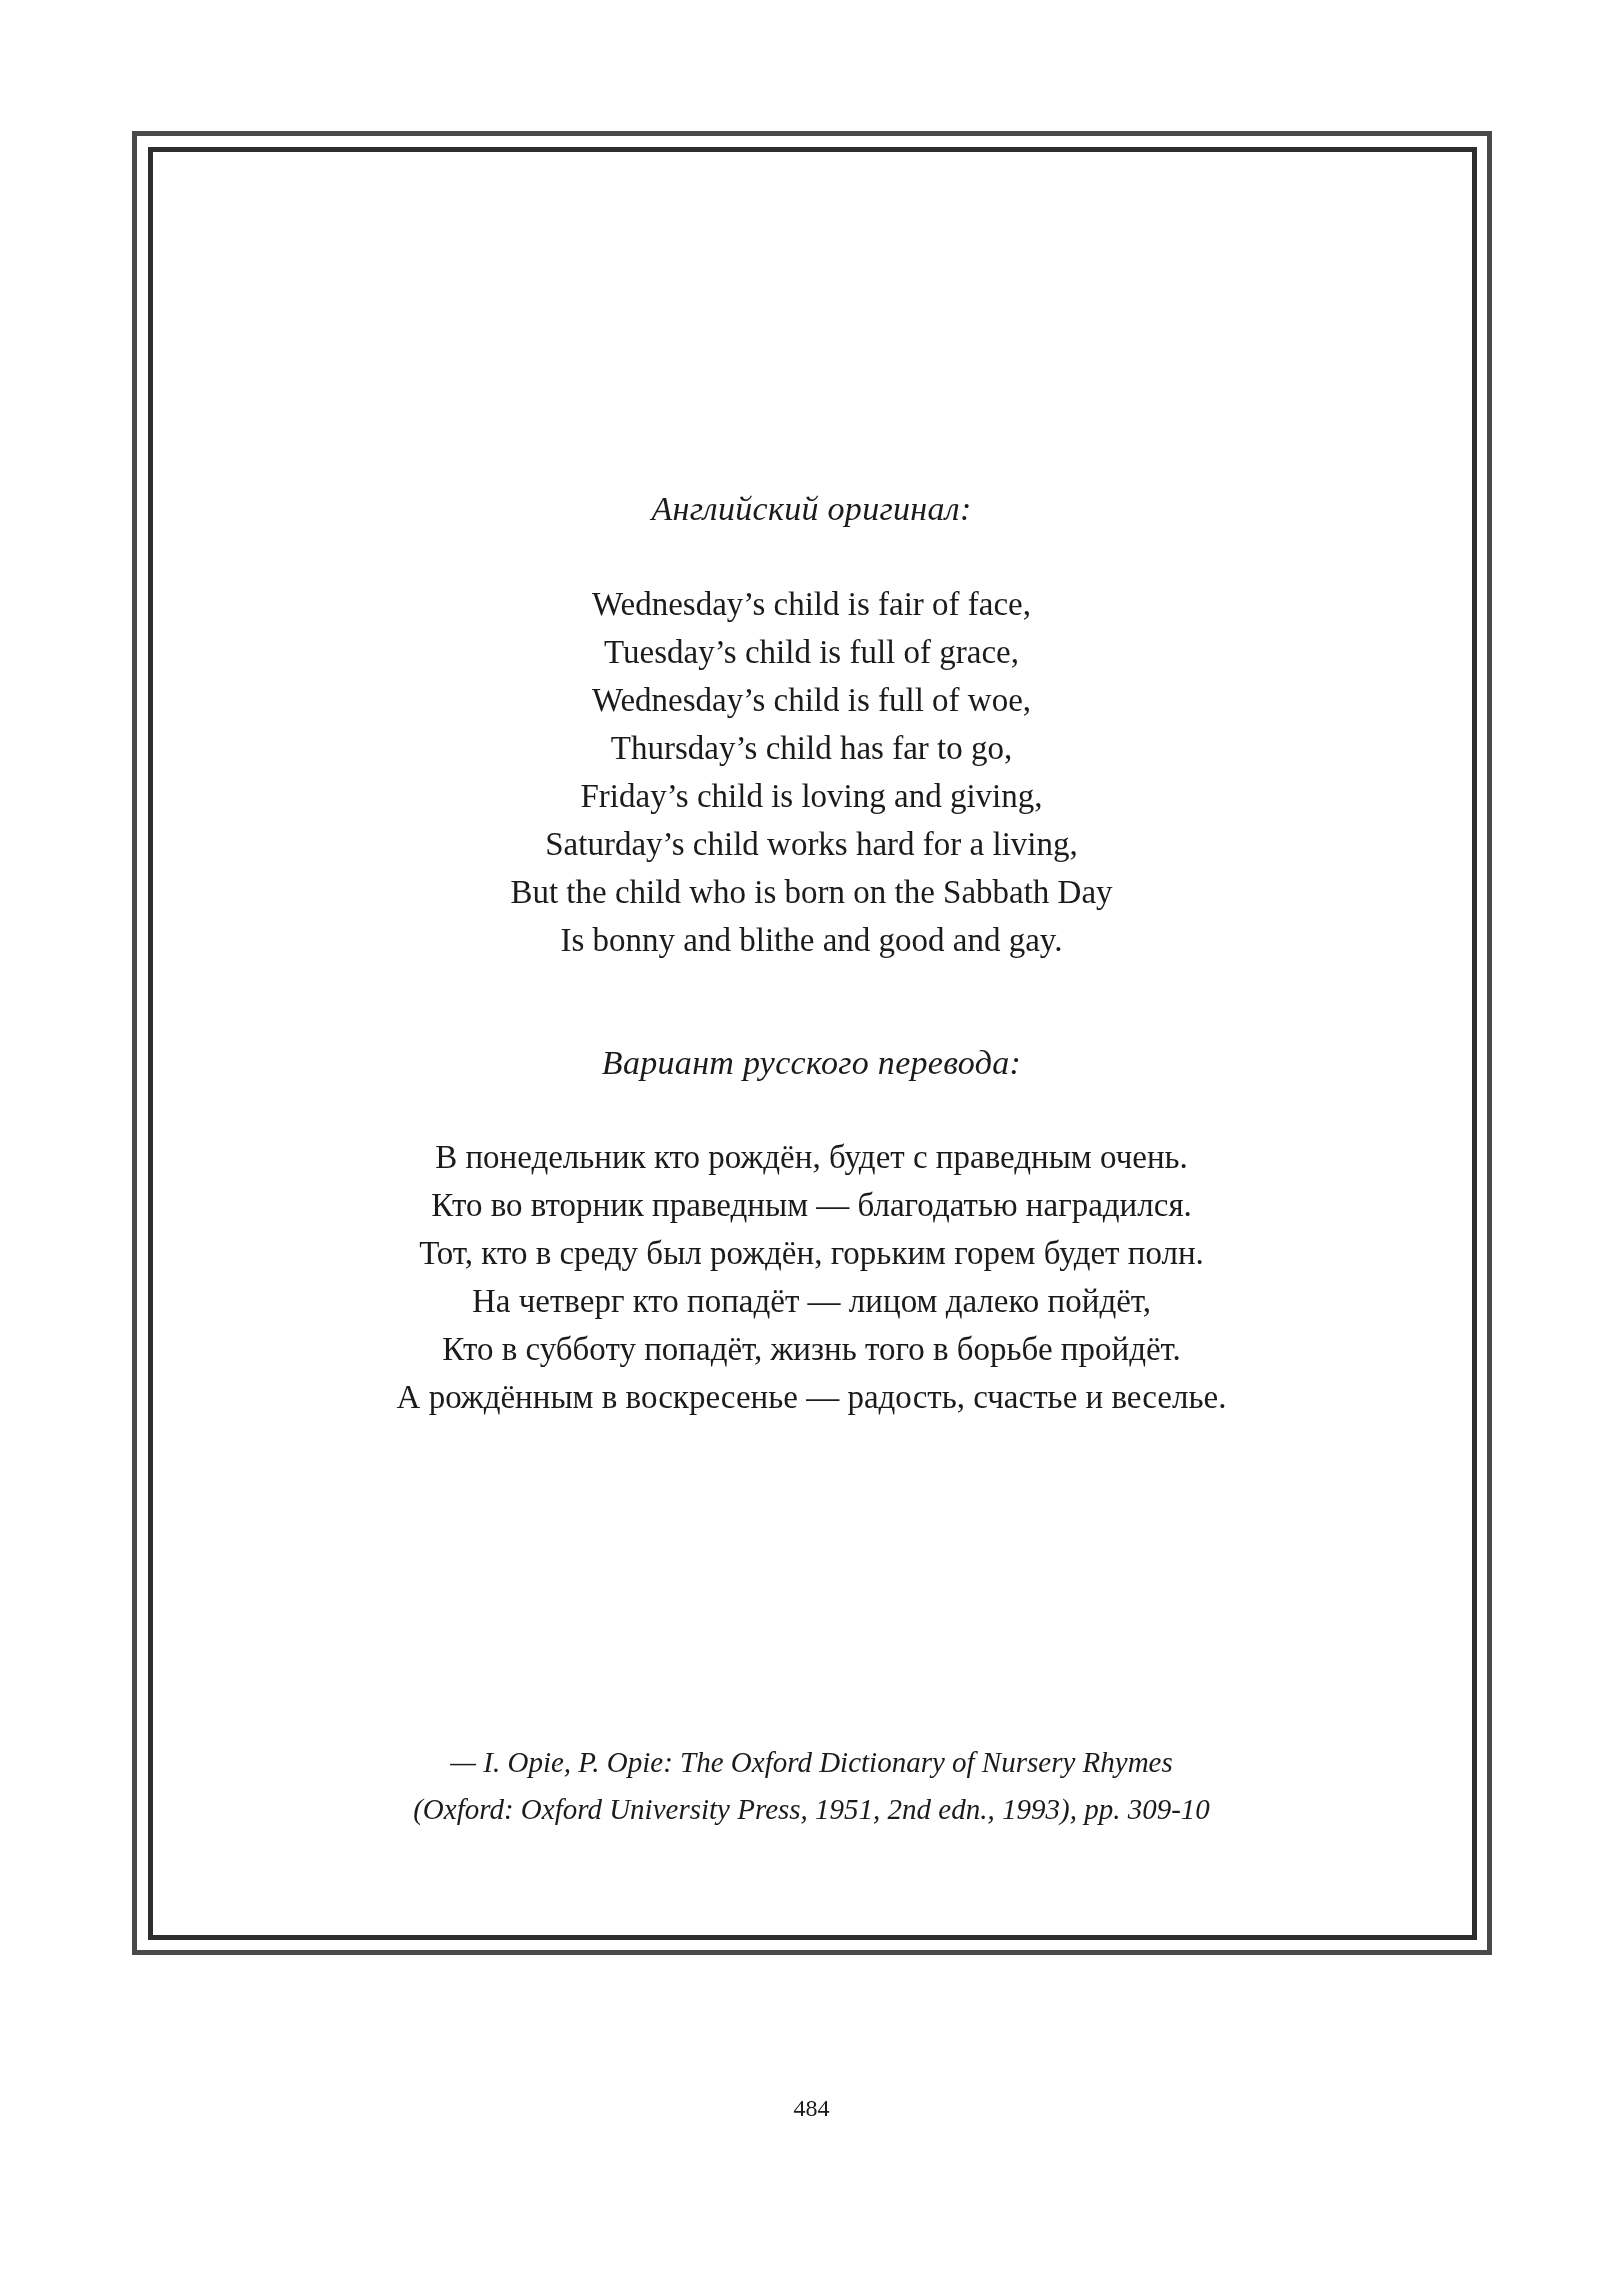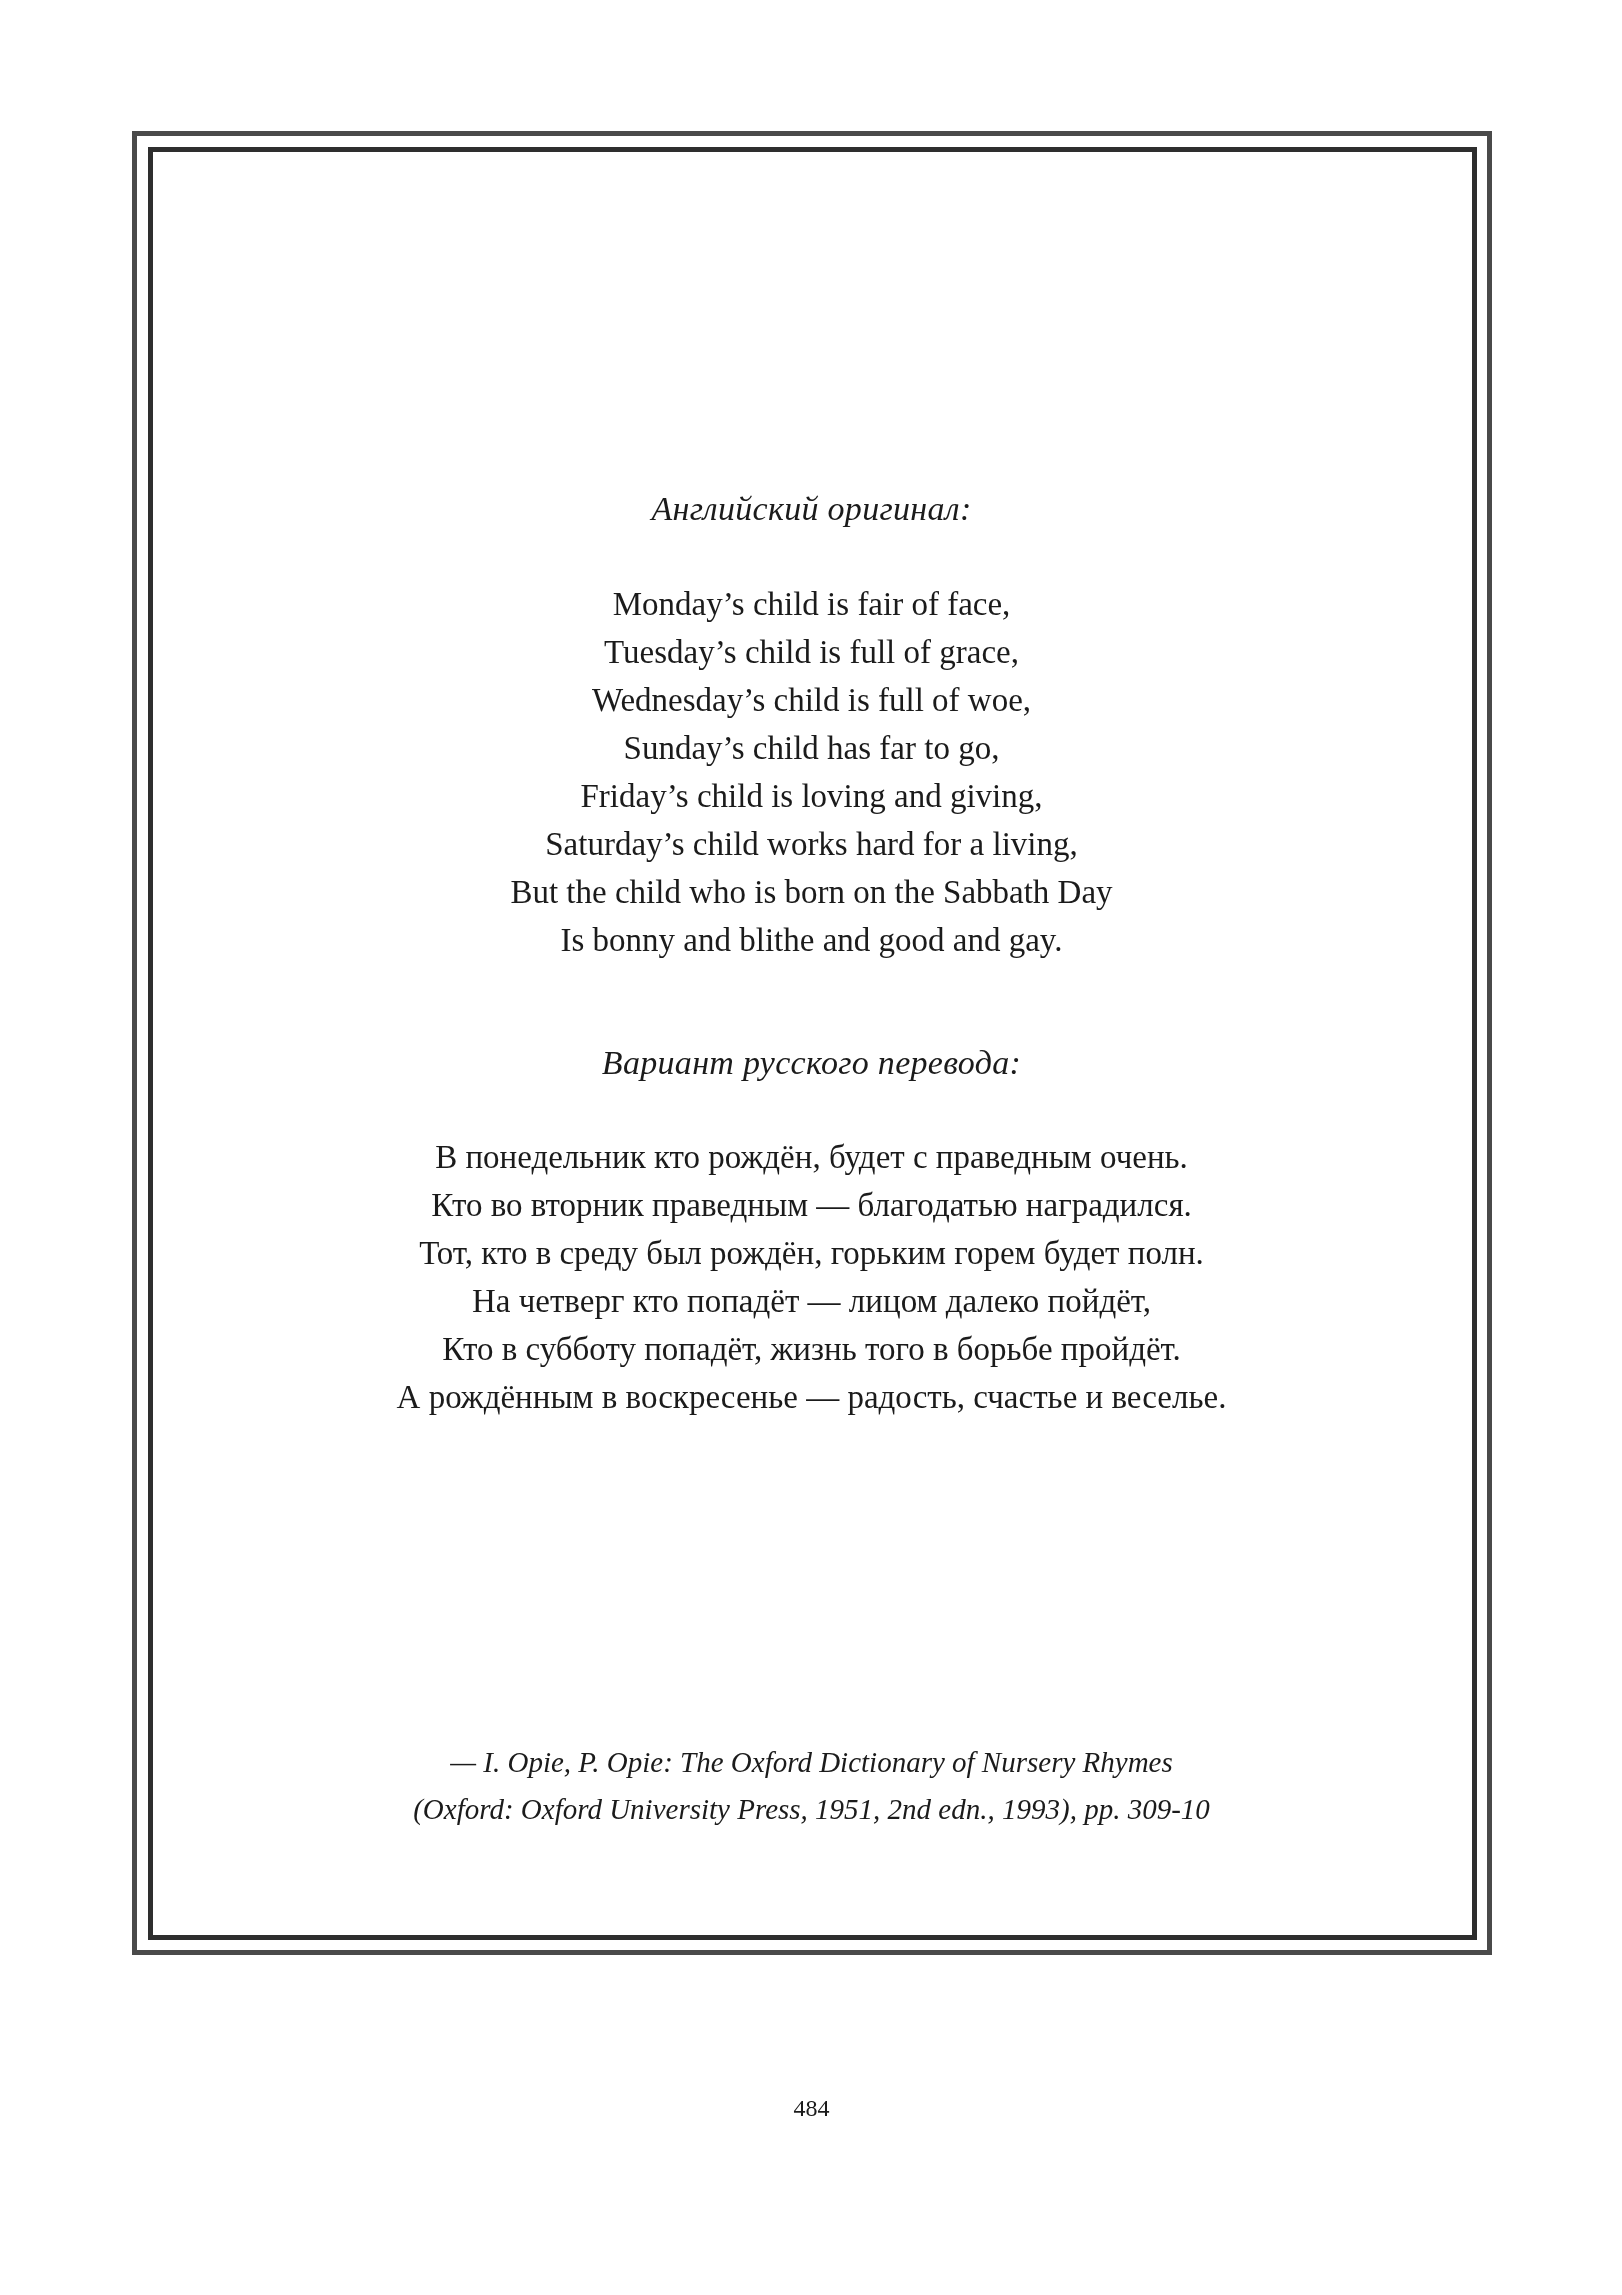--- a/index.html
+++ b/index.html
@@ -64,24 +64,24 @@
 
 <div class="page">
 
   <div class="frame-outer">
     <div class="frame-inner"></div>
   </div>
 
   <div class="centered-block section-heading heading-english">Английский оригинал:</div>
 
   <div class="centered-block poem poem-english">
-    <div class="poem-line">Monday’s child is fair of face,</div>
+    <div class="poem-line">Wednesday’s child is fair of face,</div>
     <div class="poem-line">Tuesday’s child is full of grace,</div>
     <div class="poem-line">Wednesday’s child is full of woe,</div>
-    <div class="poem-line">Sunday’s child has far to go,</div>
+    <div class="poem-line">Thursday’s child has far to go,</div>
     <div class="poem-line">Friday’s child is loving and giving,</div>
     <div class="poem-line">Saturday’s child works hard for a living,</div>
     <div class="poem-line">But the child who is born on the Sabbath Day</div>
     <div class="poem-line">Is bonny and blithe and good and gay.</div>
   </div>
 
   <div class="centered-block section-heading heading-russian">Вариант русского перевода:</div>
 
   <div class="centered-block poem poem-russian">
     <div class="poem-line">В понедельник кто рождён, будет с праведным очень.</div>

